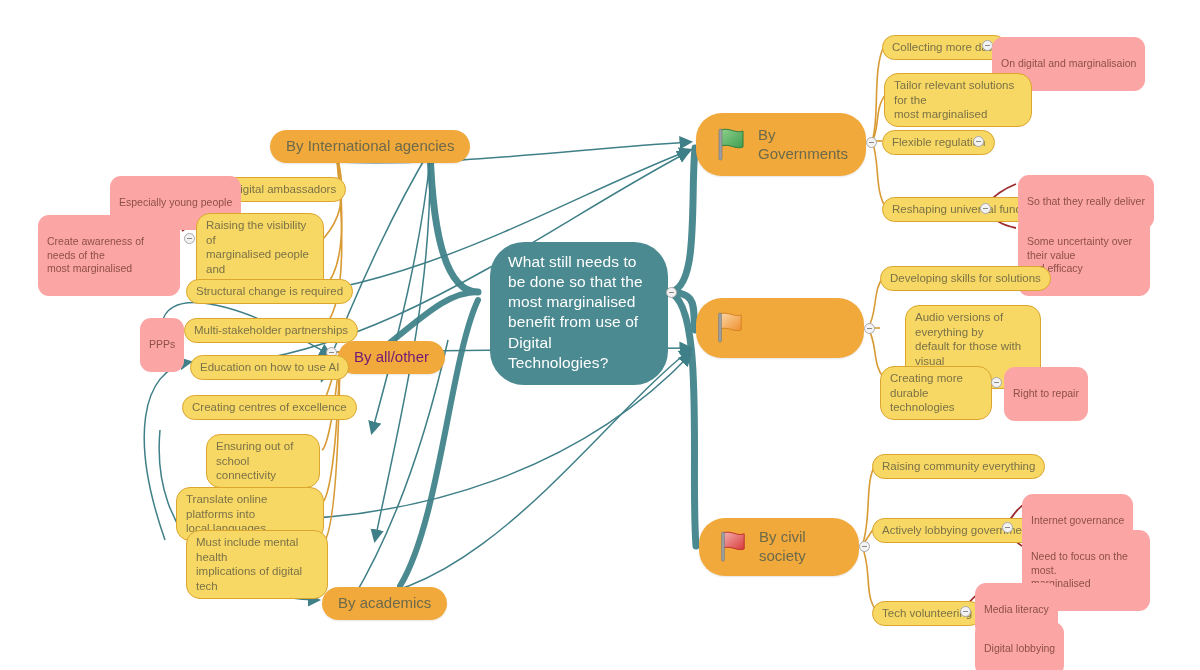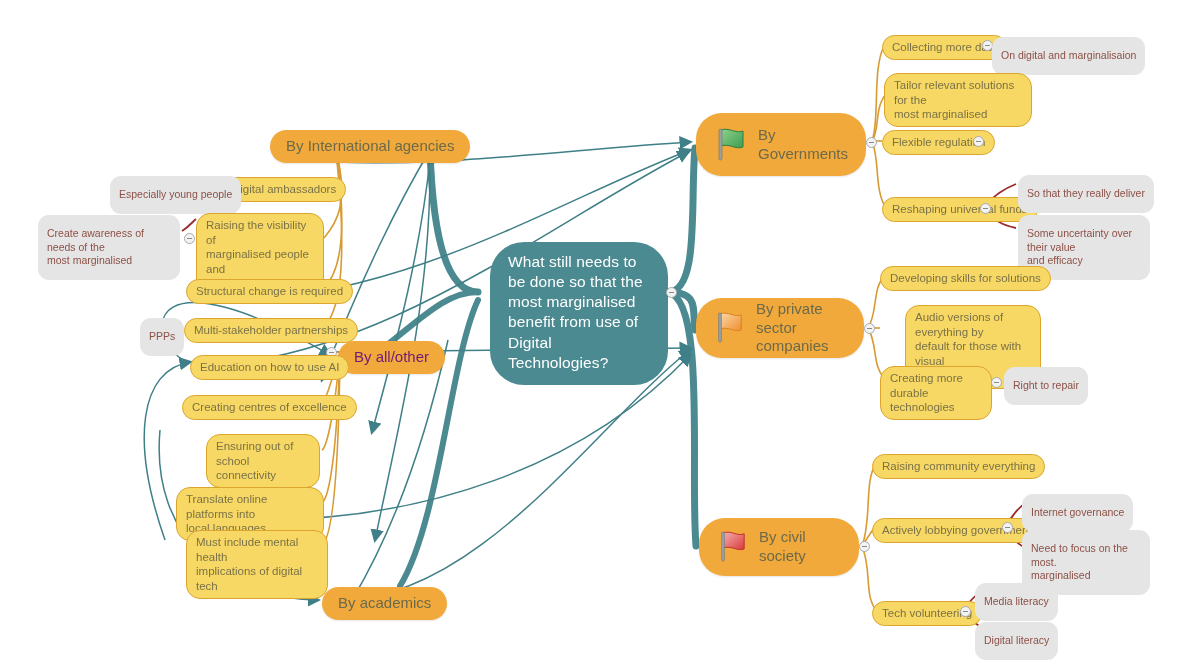--- a/index.html
+++ b/index.html
@@ -49,25 +49,25 @@
     color:#7a7248;
     border-radius:14px;
     font-size:11.5px;
     padding:4px 9px;
     line-height:1.28;
     white-space:pre-line;
   }
 
   
   .note{
-    background:#e5e5e5;
+    background:#fca5a5;
     color:#8d5046;
     border-radius:11px;
     font-size:10.5px;
-    padding:12px 9px;
+    padding:20px 9px;
     line-height:1.30;
     white-space:pre-line;
   }
 
   .collapse{
     position:absolute;width:11px;height:11px;border-radius:50%;
     background:#f3f3f3;border:1px solid #a9a9a9;
     box-sizing:border-box;
   }
   .collapse:after{
@@ -208,22 +208,20 @@
     <svg class="flag" width="32" height="36" viewBox="0 0 34 38">
       <defs>
           <linearGradient id="oF" x1="0" y1="0" x2="1" y2="1">
         <stop offset="0" stop-color="#fbd7a6"></stop>
             <stop offset="1" stop-color="#ef8f2e"></stop>
           </linearGradient>
         </defs>
       <path d="M9,4 C17,1 24,8 31,5 L31,21 C24,24 17,17 9,20 Z" fill="url(#oF)" stroke="#d4811f" stroke-width="1"></path>
       <rect x="7" y="3" width="3" height="31" rx="1.5" fill="#9aa0a4" stroke="#6d7478" stroke-width=".6"></rect>
     </svg>
-    <span class="blabel">By private sector
-companies</span>
   </div>
   <span class="collapse" style="left:864px;top:323px;"></span>
 
   <div class="node sub" style="left:880px;top:266px;">
     <span>Developing skills for solutions</span>
   </div>
   <div class="node sub" style="left:880px;top:305px;width:136px;margin-left:25px;">
     <span>Audio versions of everything by
 default for those with visual
 impairment</span>
@@ -268,21 +266,21 @@
   </div>
 
   <div class="node sub" style="left:872px;top:601px;">
     <span>Tech volunteering</span>
   </div>
   <span class="collapse" style="left:960px;top:606px;"></span>
   <div class="node note" style="left:975px;top:583px;">
     <span>Media literacy</span>
   </div>
   <div class="node note" style="left:975px;top:622px;">
-    <span>Digital literacy</span>
+    <span>Digital lobbying</span>
   </div>
 
   <div class="node branch plain" style="left:270px;top:130px;">
     <span class="blabel">By International agencies</span>
   </div>
 
   <div class="node sub" style="left:222px;top:177px;">
     <span>Digital ambassadors</span>
   </div>
   <span class="collapse" style="left:209px;top:182px;"></span>

